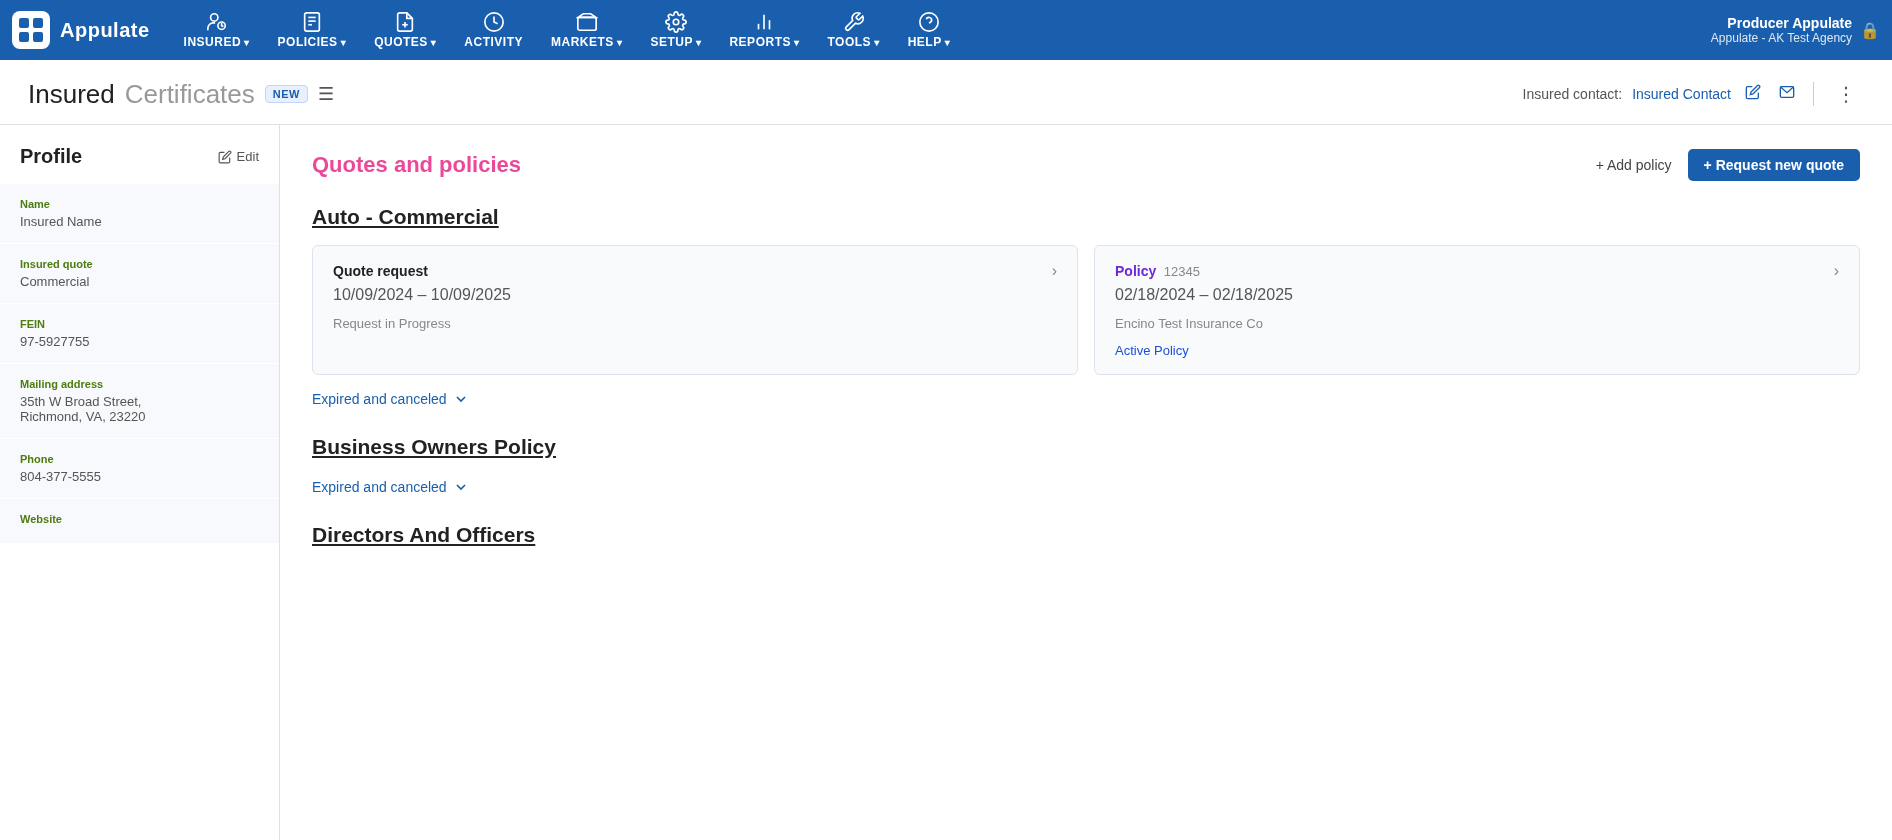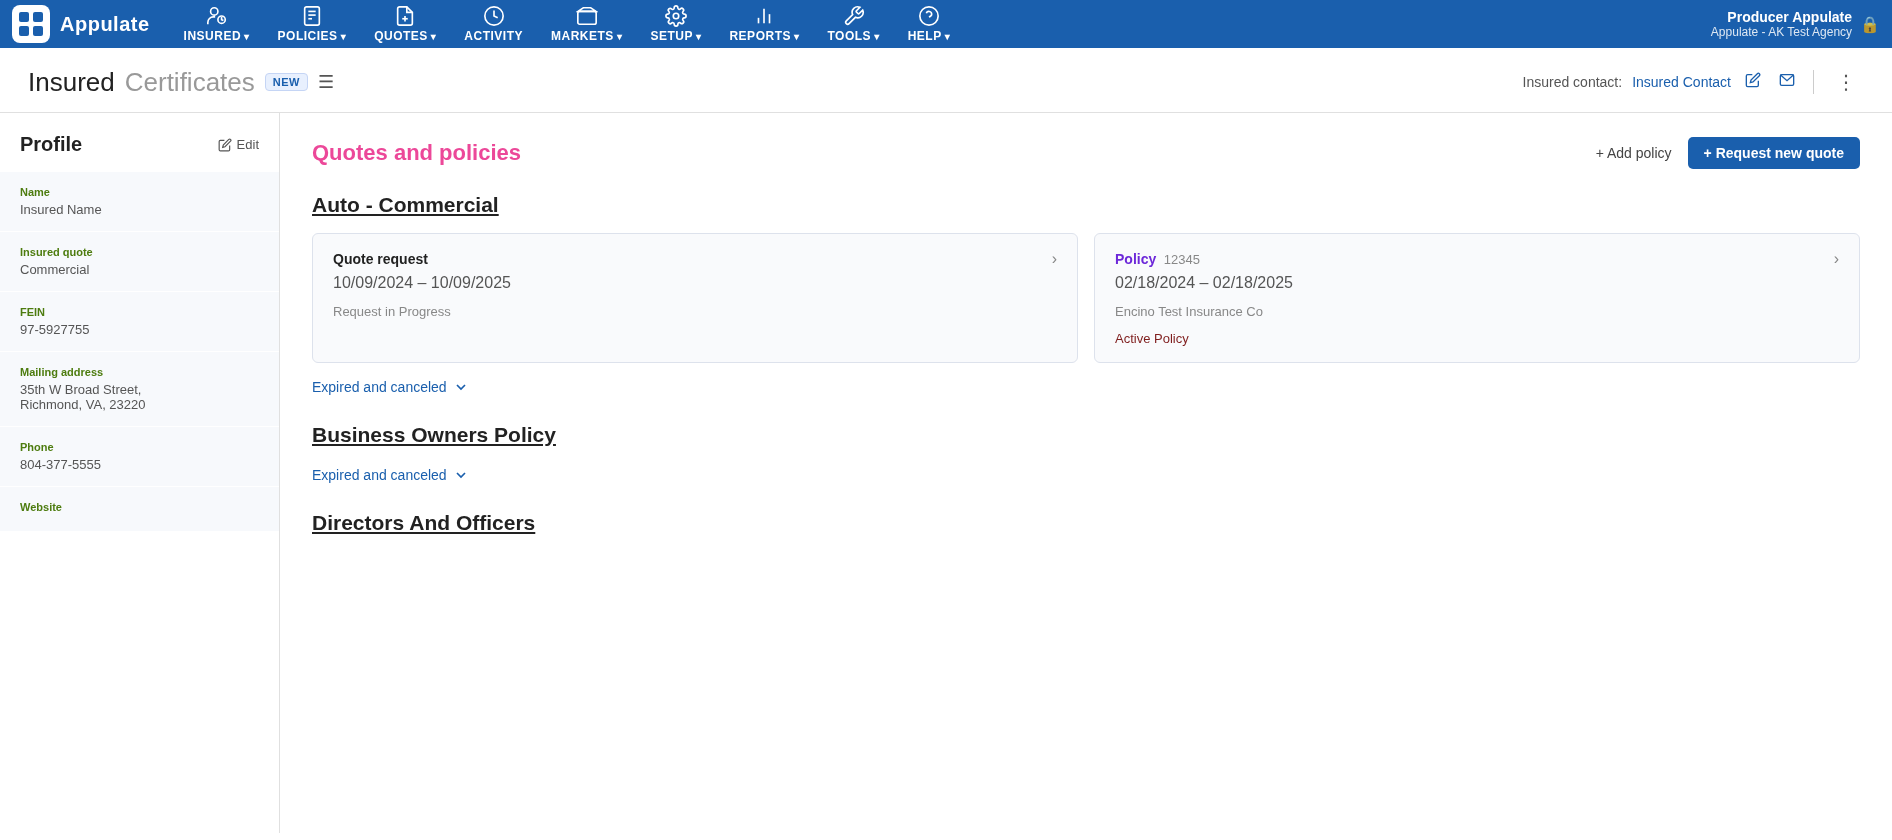--- a/index.html
+++ b/index.html
@@ -3,21 +3,21 @@
   <meta charset="utf-8">
   <style>
     * { box-sizing: border-box; margin: 0; padding: 0; }
     body { font-family: -apple-system, BlinkMacSystemFont, 'Segoe UI', Arial, sans-serif; font-size: 14px; color: #222; background: #fff; }
 
     
     .top-nav {
       background: #1a5fad;
       display: flex;
       align-items: center;
-      height: 48px;
+      height: 60px;
       padding: 0 12px;
       color: #fff;
     }
     .nav-logo {
       display: flex;
       align-items: center;
       gap: 10px;
       margin-right: 20px;
     }
     .nav-logo-icon {
@@ -294,21 +294,21 @@
       font-weight: 700;
       color: #6d28d9;
     }
     .card-insurer {
       font-size: 13px;
       color: #888;
       margin-bottom: 12px;
     }
     .card-active {
       font-size: 13px;
-      color: #7f1d1d;
+      color: #1d4ed8;
     }
 
     
     .expired-row {
       margin-bottom: 24px;
     }
     .expired-toggle {
       display: flex;
       align-items: center;
       gap: 6px;

